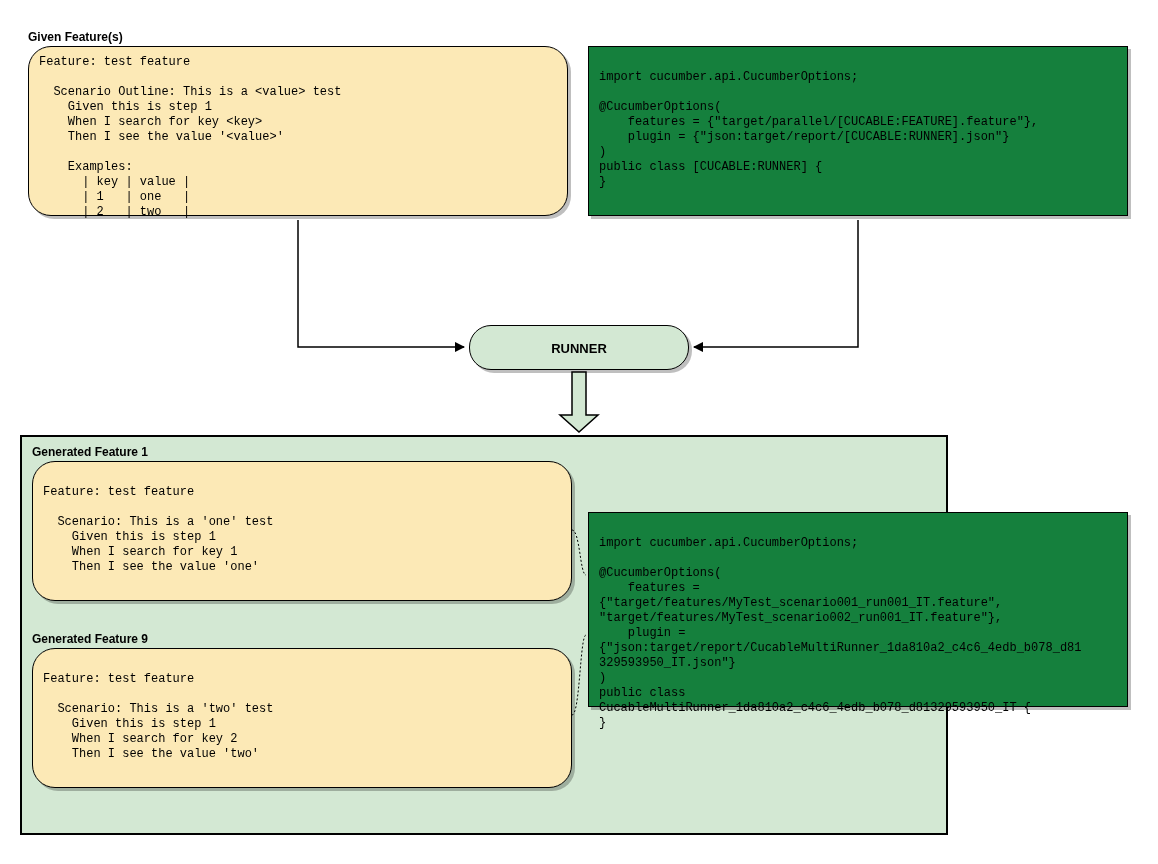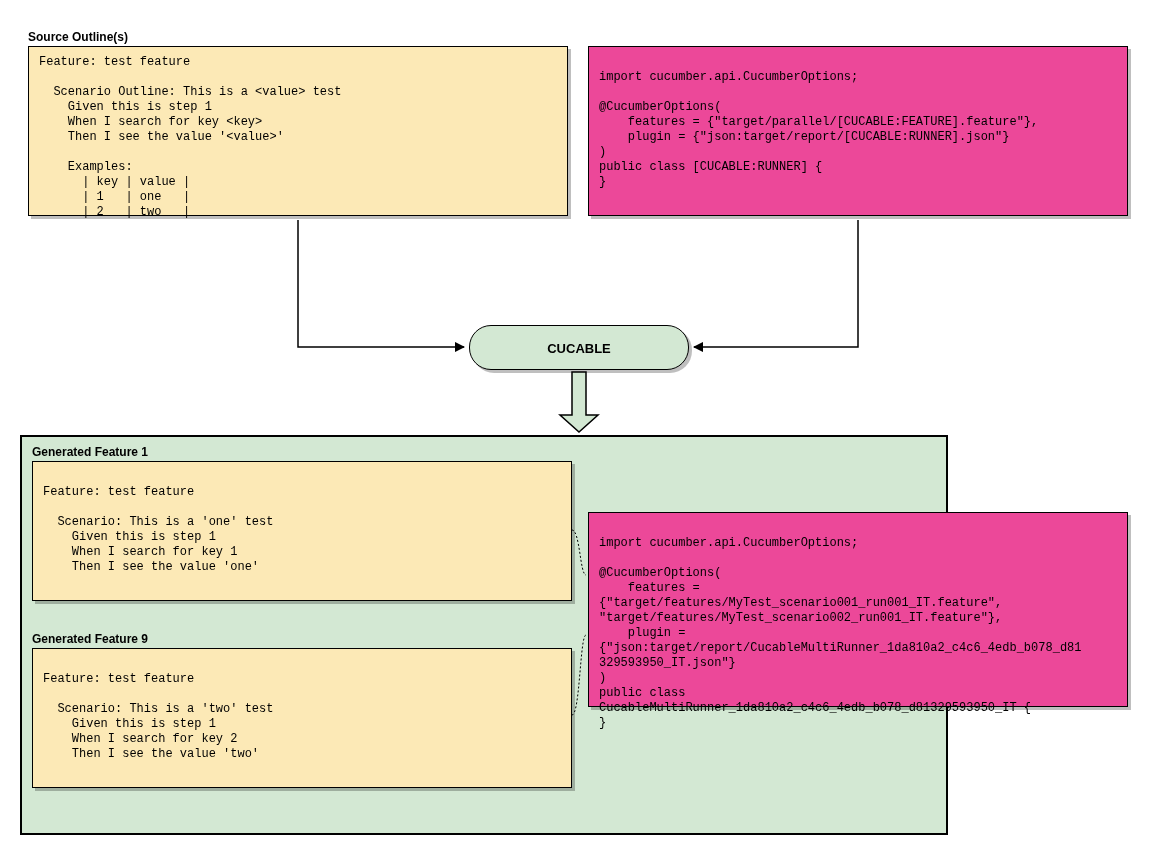--- a/index.html
+++ b/index.html
@@ -23,22 +23,22 @@
   .code-box {
     position: absolute;
     border: 1px solid #000;
     font-family: "Courier New", monospace;
     font-size: 12px;
     line-height: 1.25;
     white-space: pre;
     padding: 8px 10px;
     box-shadow: 3px 3px 0 rgba(0,0,0,0.25);
   }
-  .yellow { background: #fce9b6; }
-  .blue   { background: #ec4899; }
+  .yellow { background: #fce9b6; border-radius: 23px; }
+  .blue   { background: #15803d; }
   .green-container {
     position: absolute;
     background: #d3e8d3;
     border: 2px solid #000;
     padding: 0;
   }
   .cucable-pill {
     position: absolute;
     width: 220px;
     height: 45px;
@@ -57,21 +57,21 @@
     width: 1118px;
     height: 824px;
     pointer-events: none;
   }
 </style>
 </head>
 <body>
 
 <div class="diagram">
 
-  <div class="label" style="left:8px; top:10px;">Source Outline(s)</div>
+  <div class="label" style="left:8px; top:10px;">Given Feature(s)</div>
 
   <div class="code-box yellow" style="left:8px; top:26px; width:540px; height:170px;">Feature: test feature
 
   Scenario Outline: This is a &lt;value&gt; test
     Given this is step 1
     When I search for key &lt;key&gt;
     Then I see the value '&lt;value&gt;'
 
     Examples:
       | key | value |
@@ -83,21 +83,21 @@
   <div class="code-box blue" style="left:568px; top:26px; width:540px; height:170px;">
 import cucumber.api.CucumberOptions;
 
 @CucumberOptions(
     features = {"target/parallel/[CUCABLE:FEATURE].feature"},
     plugin = {"json:target/report/[CUCABLE:RUNNER].json"}
 )
 public class [CUCABLE:RUNNER] {
 }</div>
 
-  <div class="cucable-pill" style="left:449px; top:305px;">CUCABLE</div>
+  <div class="cucable-pill" style="left:449px; top:305px;">RUNNER</div>
 
   <div class="green-container" style="left:0px; top:415px; width:928px; height:400px;">
 
     <div class="label" style="left:10px; top:8px;">Generated Feature 1</div>
 
     <div class="code-box yellow" style="left:10px; top:24px; width:540px; height:140px;">
 Feature: test feature
 
   Scenario: This is a 'one' test
     Given this is step 1

